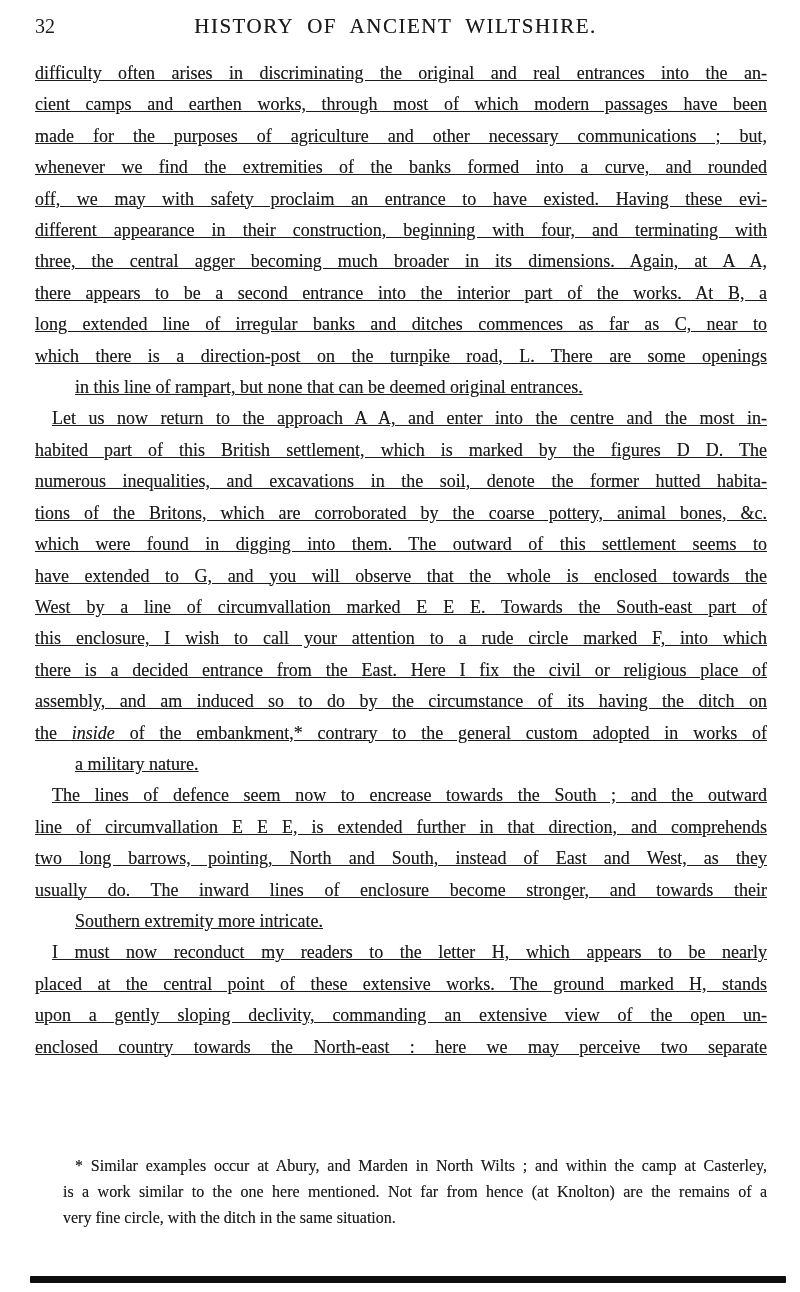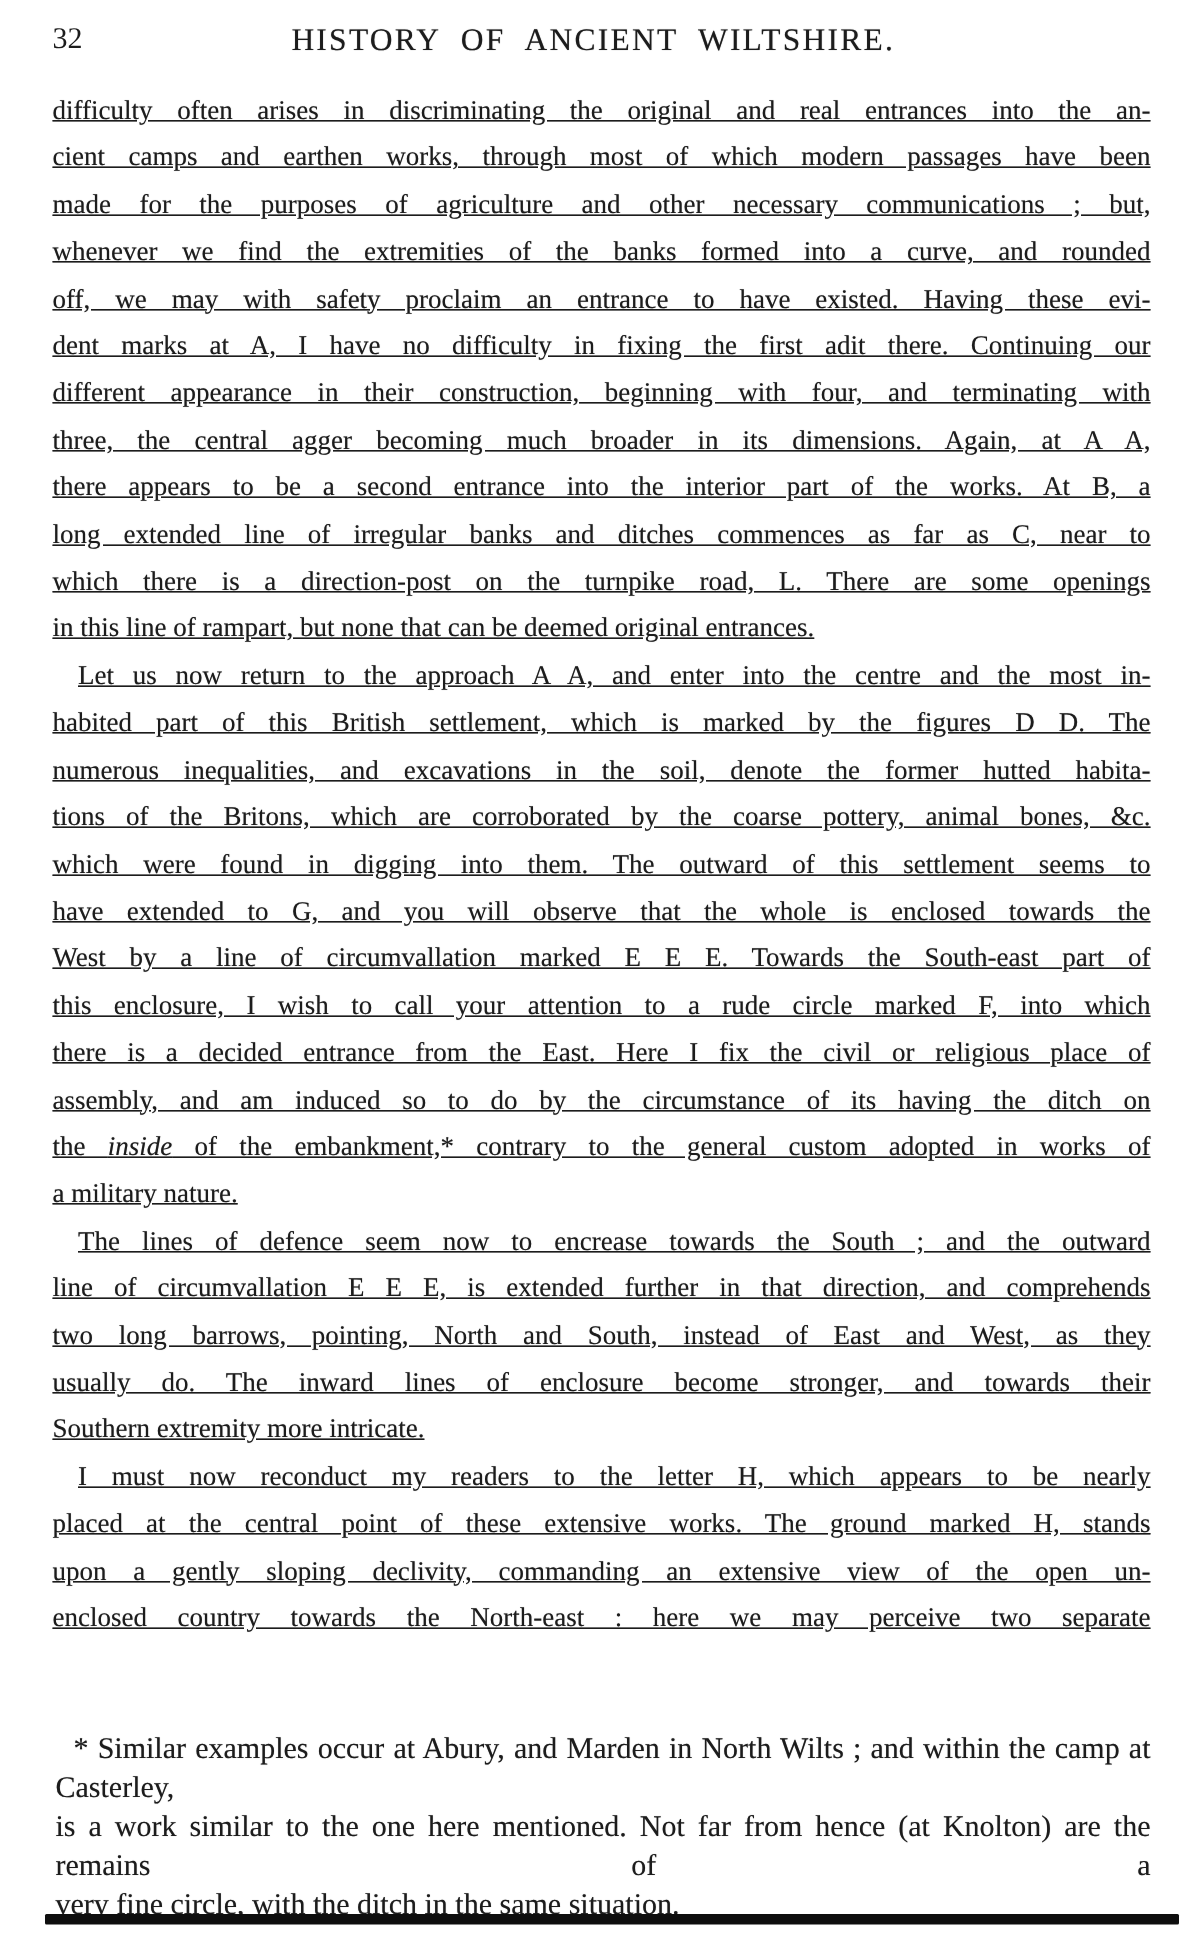--- a/index.html
+++ b/index.html
@@ -37,32 +37,33 @@
   }
   .paragraph { margin: 0; text-decoration: underline; }
   .line {
     font-size: 18px;
     line-height: 31.4px;
     text-align: justify;
     text-align-last: justify;
     text-shadow: 0 0 0.5px rgba(15,15,15,0.5);
   }
   .line.indent { text-indent: 17px; }
-  .line.para-end { text-align-last: left; }
+  .line.para-end { text-align-last: left; margin-left: 40px; }
 
   .footnote {
     position: absolute;
     top: 1153px; left: 37px; right: 33px;
   }
   .fn-line {
-    font-size: 20px;
+    font-size: 16px;
     line-height: 26px;
     text-align: justify;
     text-align-last: justify;
     text-shadow: 0 0 0.5px rgba(15,15,15,0.5);
+    margin-left: 26px;
   }
   .fn-line.indent { text-indent: 12px; }
   .fn-line.para-end { text-align-last: left; }
 
   .scan-bar {
     position: absolute;
     top: 1276px; left: 30px;
     width: 756px; height: 7px;
     background: #0e0e0e;
     border-radius: 1px;
@@ -78,21 +79,20 @@
     <div class="header-title">HISTORY OF ANCIENT WILTSHIRE.</div>
   </div>
 
   <div class="body-text">
       <div class="paragraph">
         <div class="line">difficulty often arises in discriminating the original and real entrances into the an-</div>
         <div class="line">cient camps and earthen works, through most of which modern passages have been</div>
         <div class="line">made for the purposes of agriculture and other necessary communications ; but,</div>
         <div class="line">whenever we find the extremities of the banks formed into a curve, and rounded</div>
         <div class="line">off, we may with safety proclaim an entrance to have existed. Having these evi-</div>
-        <div class="line">dent marks at A, I have no difficulty in fixing the first adit there. Continuing our</div>
         <div class="line">different appearance in their construction, beginning with four, and terminating with</div>
         <div class="line">three, the central agger becoming much broader in its dimensions. Again, at A A,</div>
         <div class="line">there appears to be a second entrance into the interior part of the works. At B, a</div>
         <div class="line">long extended line of irregular banks and ditches commences as far as C, near to</div>
         <div class="line">which there is a direction-post on the turnpike road, L. There are some openings</div>
         <div class="line para-end">in this line of rampart, but none that can be deemed original entrances.</div>
       </div>
       <div class="paragraph">
         <div class="line indent">Let us now return to the approach A A, and enter into the centre and the most in-</div>
         <div class="line">habited part of this British settlement, which is marked by the figures D D. The</div>

